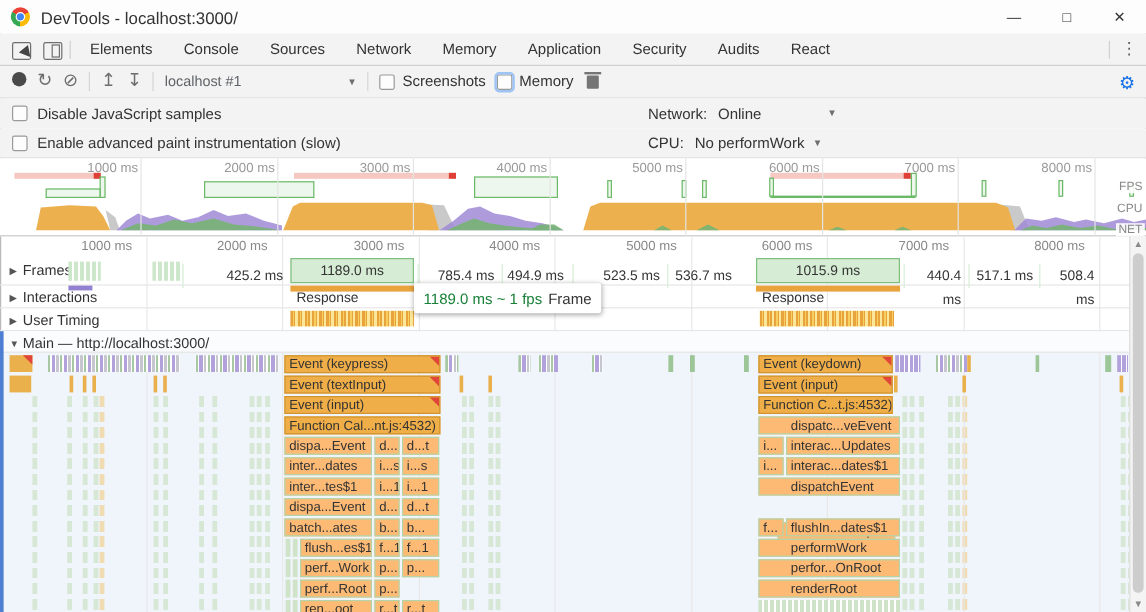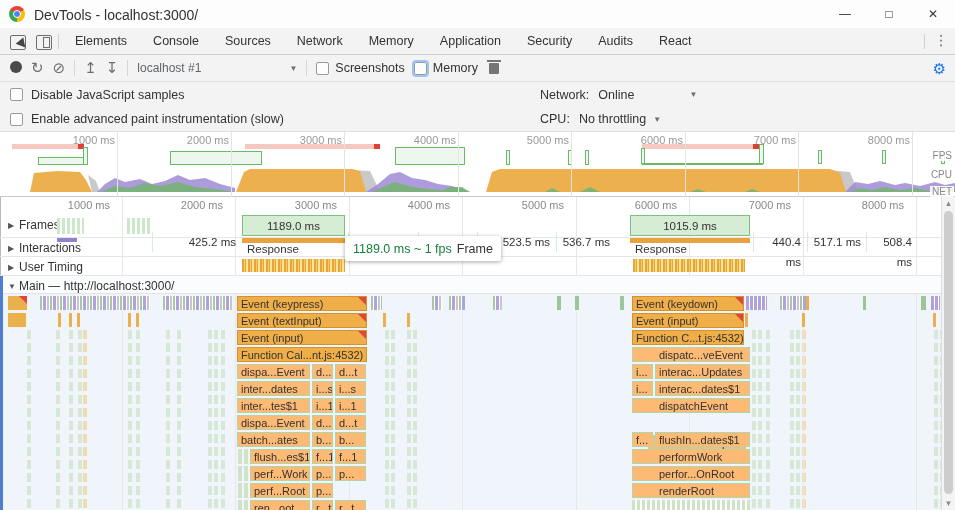--- a/index.html
+++ b/index.html
@@ -62,21 +62,21 @@
   .trackrow{position:absolute;left:0;width:941px;box-sizing:border-box;z-index:2;border-bottom:1px solid #e6e6e6;}
   .tracklabel{position:absolute;left:8px;top:3px;font-size:12px;color:#333;white-space:nowrap;}
   .tri{display:inline-block;font-size:8px;color:#555;width:11px;vertical-align:1px;}
   #frames-row{top:215px;height:23px;}
   #inter-row{top:238px;height:19px;}
   #ut-row{top:257px;height:19px;}
   #main-header{position:absolute;left:0;top:276px;width:941px;height:18px;background:#fbfcfe;border-bottom:1px solid #e3e3e3;box-sizing:border-box;z-index:2;}
   #main-blue{position:absolute;left:0;top:276px;width:3px;height:234px;background:#4d7ed1;z-index:4;}
   .fstripes{position:absolute;top:218px;height:16px;z-index:2;
     background:repeating-linear-gradient(90deg,#cde7cb 0 3px,#fff 3px 5px);}
-  .fcell{position:absolute;top:232px;height:20px;line-height:20px;font-size:11.5px;color:#333;
+  .fcell{position:absolute;top:220px;height:20px;line-height:20px;font-size:11.5px;color:#333;
     text-align:right;padding-right:4px;box-sizing:border-box;border-left:1px solid #d8eed7;z-index:2;}
   .fcell.hl{top:215px;height:21px;background:#d6ecd4;border:1px solid #7fbf7f;text-align:center;padding-right:0;}
   .ibar{position:absolute;z-index:2;}
   .resplab{position:absolute;top:5px;font-size:11.5px;color:#333;z-index:2;}
   .utbar{position:absolute;top:259px;height:13px;z-index:2;
     background:repeating-linear-gradient(90deg,#e9a33c 0 2px,#f6cf5f 2px 3px,#e9a33c 3px 4px,#fbe79a 4px 6px);}
   
   .fbox{position:absolute;height:15px;font-size:11px;line-height:14px;padding:0 3px;box-sizing:border-box;
     overflow:hidden;white-space:nowrap;z-index:2;color:#333;}
   .ev{background:#efae47;border:1px solid #d0932f;}
@@ -162,21 +162,21 @@
       <span>Network:</span>
       <span class="optval">Online</span>
       <span class="dd" style="margin-left:48px;">▼</span>
     </span>
   </div>
   <div class="optrow" id="opt2" style="top:107px;height:25px;">
     <span class="cb"></span>
     <span>Enable advanced paint instrumentation (slow)</span>
     <span class="optright">
       <span>CPU:</span>
-      <span class="optval">No throttling</span>
+      <span class="optval">No performWork</span>
       <span class="dd">▼</span>
     </span>
   </div>
 
   <div id="overview">
 
     <div class="lt" style="left:12px;width:66px;"></div>
     <div class="ltred" style="left:78px;width:6px;"></div>
     <div class="lt" style="left:245px;width:129px;"></div>
     <div class="ltred" style="left:374px;width:6px;"></div>

